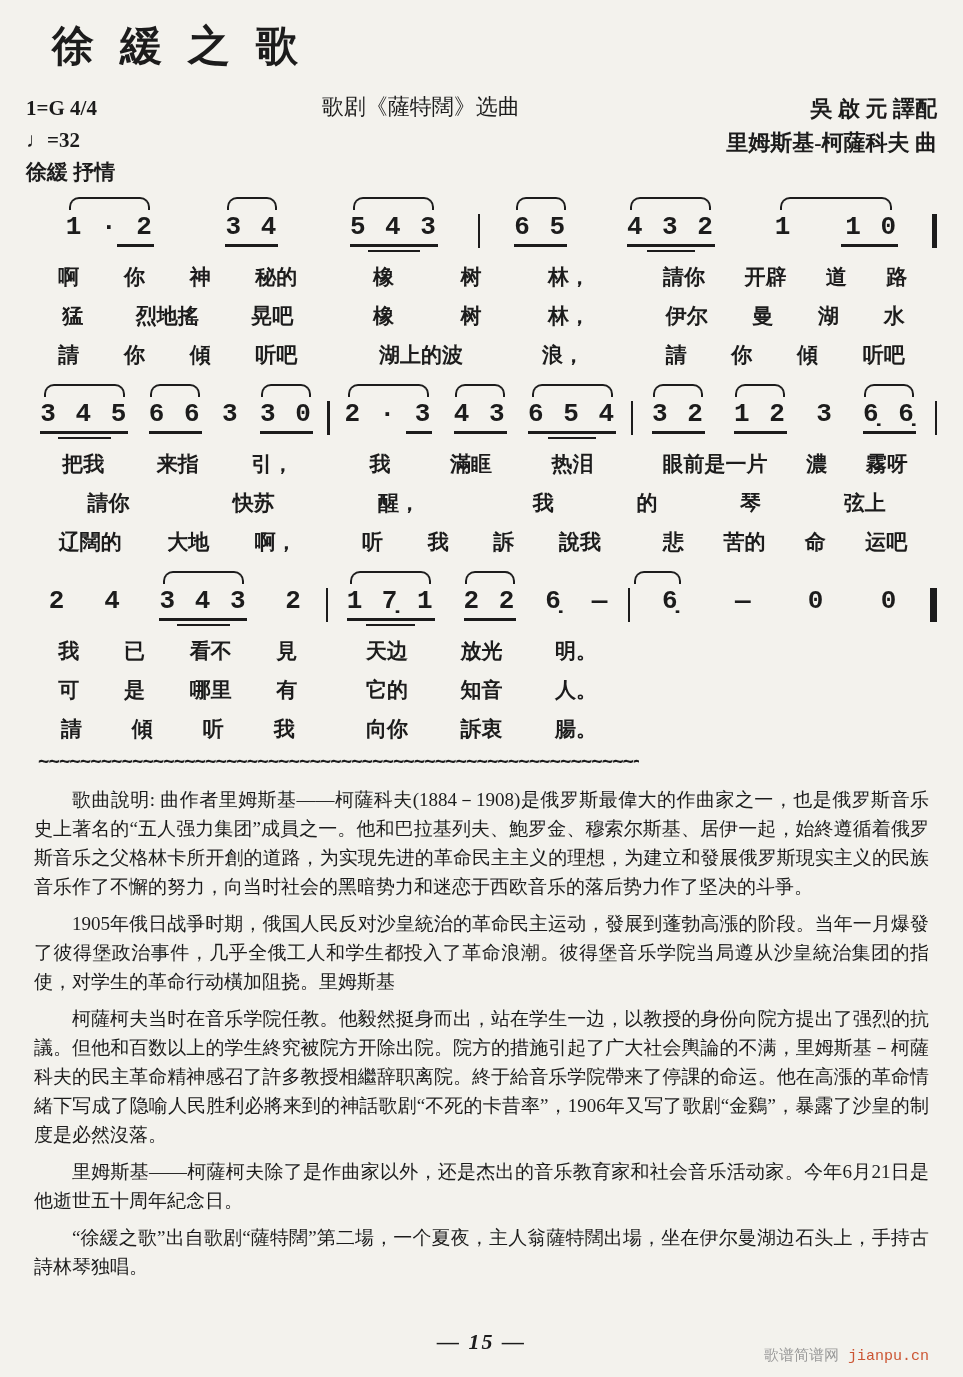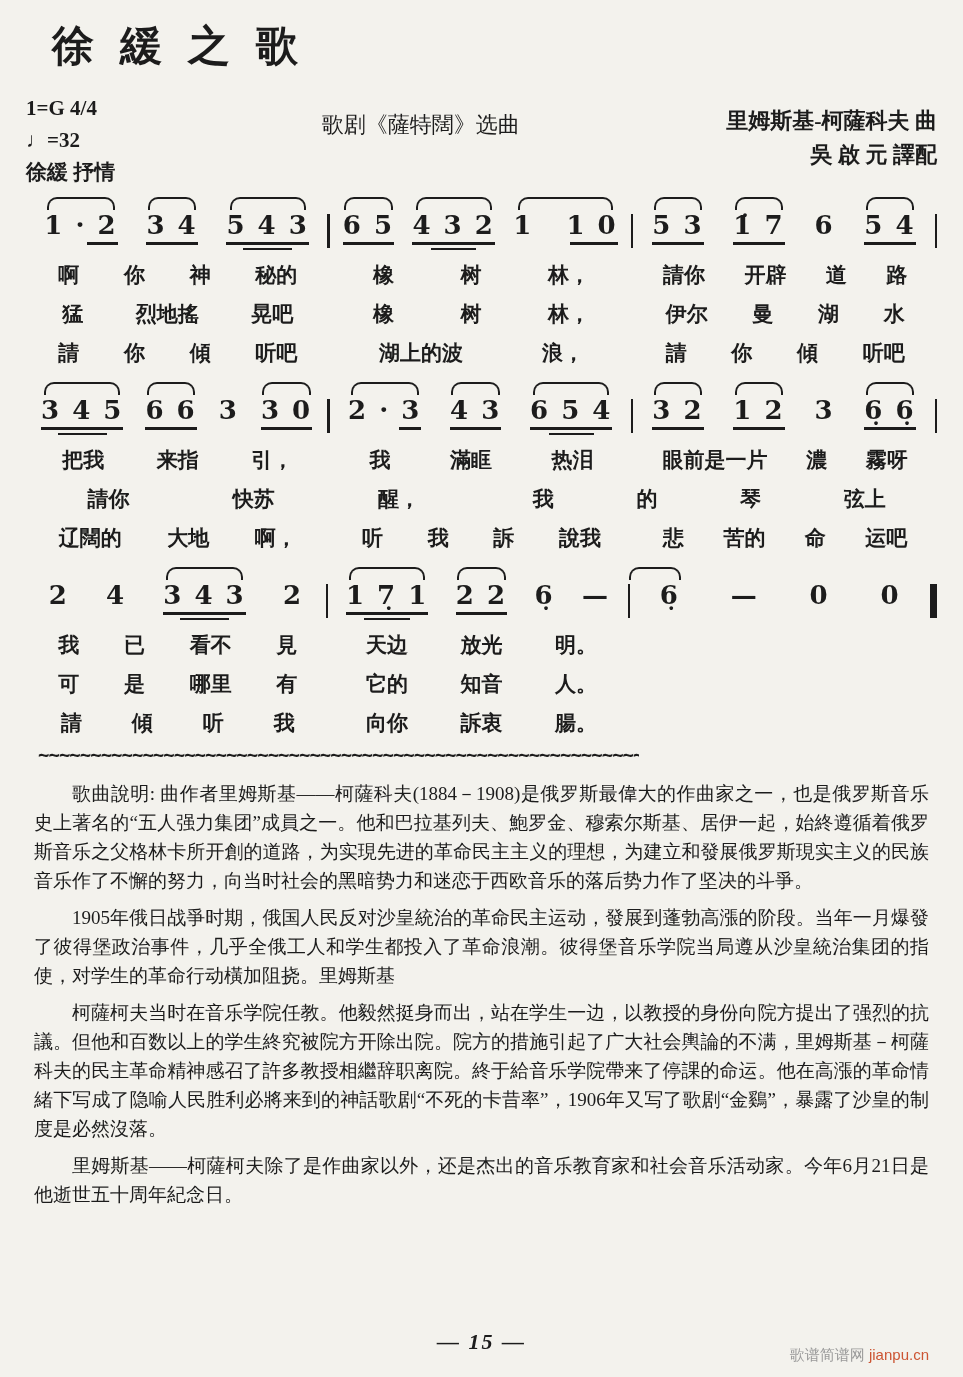--- a/index.html
+++ b/index.html
@@ -22,21 +22,21 @@
   .title{
     font-size:42px;
     font-weight:bold;
     letter-spacing:26px;
     margin:2px 0 6px 0;
     text-indent:26px;
   }
   .header-grid{
     display:flex;
     justify-content:space-between;
-    align-items:center;
+    align-items:flex-start;
     margin-top:18px;
   }
   .hdr-left{font-size:21px;font-weight:bold;line-height:32px;white-space:nowrap;}
   .hdr-mid{font-size:22px;font-weight:normal;padding-bottom:30px;white-space:nowrap;}
   .hdr-right{font-size:22px;font-weight:bold;text-align:right;line-height:34px;padding-bottom:4px;white-space:nowrap;}
   
   .score{margin-top:4px;}
   .system{margin-bottom:10px;}
   .notation-row{
     display:flex;
@@ -48,21 +48,21 @@
     line-height:30px;
   }
   .measure{
     flex:1;
     display:flex;
     justify-content:space-around;
     align-items:flex-start;
     padding:0 4px;
   }
   .note-group{position:relative;text-align:center;padding:0 2px;}
-  .note-text{white-space:pre;letter-spacing:2px;}
+  .note-text{white-space:pre;letter-spacing:2px;font-family:Liberation Mono, monospace;}
   .slur{
     position:absolute;
     top:-13px;left:6%;right:6%;height:11px;
     border-top:2.5px solid #1c1c1c;
     border-left:2.5px solid #1c1c1c;
     border-right:2.5px solid #1c1c1c;
     border-radius:10px 10px 0 0;
   }
   .slur.wide{left:-120%;right:4%;}
   .beam{height:2.5px;background:#1c1c1c;margin-top:2px;}
@@ -91,66 +91,60 @@
   }
   
   .page-number{
     position:absolute;left:0;right:0;bottom:22px;
     text-align:center;font-size:22px;font-style:italic;font-weight:bold;
     letter-spacing:2px;
   }
   .watermark{
     position:absolute;right:34px;bottom:12px;
     font-size:15px;
-    font-family:Liberation Sans, sans-serif;
+    font-family:Liberation Mono, monospace;
   }
   .wm-site{color:#9a9a9a;}
   .wm-url{color:#cc5533;}
 </style>
 </head>
 <body>
 
 <div class="page">
 
   <h1 class="title">徐緩之歌</h1>
 
   <div class="header-grid">
     <div class="hdr-left">
       <div>1=G 4/4</div>
       <div>♩=32</div>
       <div>徐緩  抒情</div>
     </div>
     <div class="hdr-mid">歌剧《薩特闊》选曲</div>
     <div class="hdr-right">
+      <div>吳  啟  元  譯配</div>
       <div>里姆斯基-柯薩科夫 曲</div>
-      <div>吳  啟  元  譯配</div>
     </div>
   </div>
 
   <div class="score" id="score">
       <div class="system">
         <div class="notation-row">
           <div class="measure">
             <div class="note-group"><div class="slur"></div><span class="note-text">1 · 2</span><div class="beam r" style="width: 42%;"></div></div>
             <div class="note-group"><div class="slur"></div><span class="note-text">3 4</span><div class="beam" style="width: 100%;"></div></div>
             <div class="note-group"><div class="slur"></div><span class="note-text">5 4 3</span><div class="beam" style="width: 100%;"></div><div class="beam beam2" style="width: 60%;"></div></div>
           </div>
           <div class="bar"></div>
           <div class="measure">
             <div class="note-group"><div class="slur"></div><span class="note-text">6 5</span><div class="beam" style="width: 100%;"></div></div>
             <div class="note-group"><div class="slur"></div><span class="note-text">4 3 2</span><div class="beam" style="width: 100%;"></div><div class="beam beam2" style="width: 55%;"></div></div>
             <div class="note-group"><div class="slur"></div><span class="note-text">1   1 0</span><div class="beam r" style="width: 46%;"></div></div>
           </div>
           <div class="bar"></div>
-          <div class="measure">
-            <div class="note-group"><div class="slur"></div><span class="note-text">5 3</span><div class="beam" style="width: 100%;"></div></div>
-            <div class="note-group"><div class="slur"></div><span class="note-text">1̇ 7</span><div class="beam" style="width: 100%;"></div></div>
-            <div class="note-group"><span class="note-text">6</span></div>
-            <div class="note-group"><div class="slur"></div><span class="note-text">5 4</span><div class="beam" style="width: 100%;"></div></div>
-          </div>
           <div class="bar"></div>
         </div>
         <div class="lyric-row">
           <div class="lyric-measure">
             <span class="syllable">啊</span>
             <span class="syllable">你</span>
             <span class="syllable">神</span>
             <span class="syllable">秘的</span>
           </div>
           <div class="lyric-measure">
@@ -343,20 +337,21 @@
         </div>
         <div class="wavy">~~~~~~~~~~~~~~~~~~~~~~~~~~~~~~~~~~~~~~~~~~~~~~~~~~~~~~~~~~~~~~~~~~~~~~~~~~~~~~~~~~~~~~~~~~</div>
       </div>
     </div>
 
   <div class="prose" id="prose">
       <p>歌曲說明:  曲作者里姆斯基——柯薩科夫(1884－1908)是俄罗斯最偉大的作曲家之一，也是俄罗斯音乐史上著名的“五人强力集团”成員之一。他和巴拉基列夫、鮑罗金、穆索尔斯基、居伊一起，始終遵循着俄罗斯音乐之父格林卡所开創的道路，为实現先进的革命民主主义的理想，为建立和發展俄罗斯現实主义的民族音乐作了不懈的努力，向当时社会的黑暗势力和迷恋于西欧音乐的落后势力作了坚决的斗爭。</p>
       <p>1905年俄日战爭时期，俄国人民反对沙皇統治的革命民主运动，發展到蓬勃高漲的阶段。当年一月爆發了彼得堡政治事件，几乎全俄工人和学生都投入了革命浪潮。彼得堡音乐学院当局遵从沙皇統治集团的指使，对学生的革命行动橫加阻挠。里姆斯基</p>
       <p>柯薩柯夫当时在音乐学院任教。他毅然挺身而出，站在学生一边，以教授的身份向院方提出了强烈的抗議。但他和百数以上的学生終究被院方开除出院。院方的措施引起了广大社会輿論的不满，里姆斯基－柯薩科夫的民主革命精神感召了許多教授相繼辞职离院。終于給音乐学院帶来了停課的命运。他在高漲的革命情緒下写成了隐喻人民胜利必將来到的神話歌剧“不死的卡昔率”，1906年又写了歌剧“金鷄”，暴露了沙皇的制度是必然沒落。</p>
       <p>里姆斯基——柯薩柯夫除了是作曲家以外，还是杰出的音乐教育家和社会音乐活动家。今年6月21日是他逝世五十周年紀念日。</p>
+      <p>“徐緩之歌”出自歌剧“薩特闊”第二場，一个夏夜，主人翁薩特闊出場，坐在伊尔曼湖边石头上，手持古詩林琴独唱。</p>
     </div>
 
   <div class="page-number">— 15 —</div>
 
   <div class="watermark">
     <span class="wm-site">歌谱简谱网 </span><span class="wm-url">jianpu.cn</span>
   </div>
 
 </div>
 

